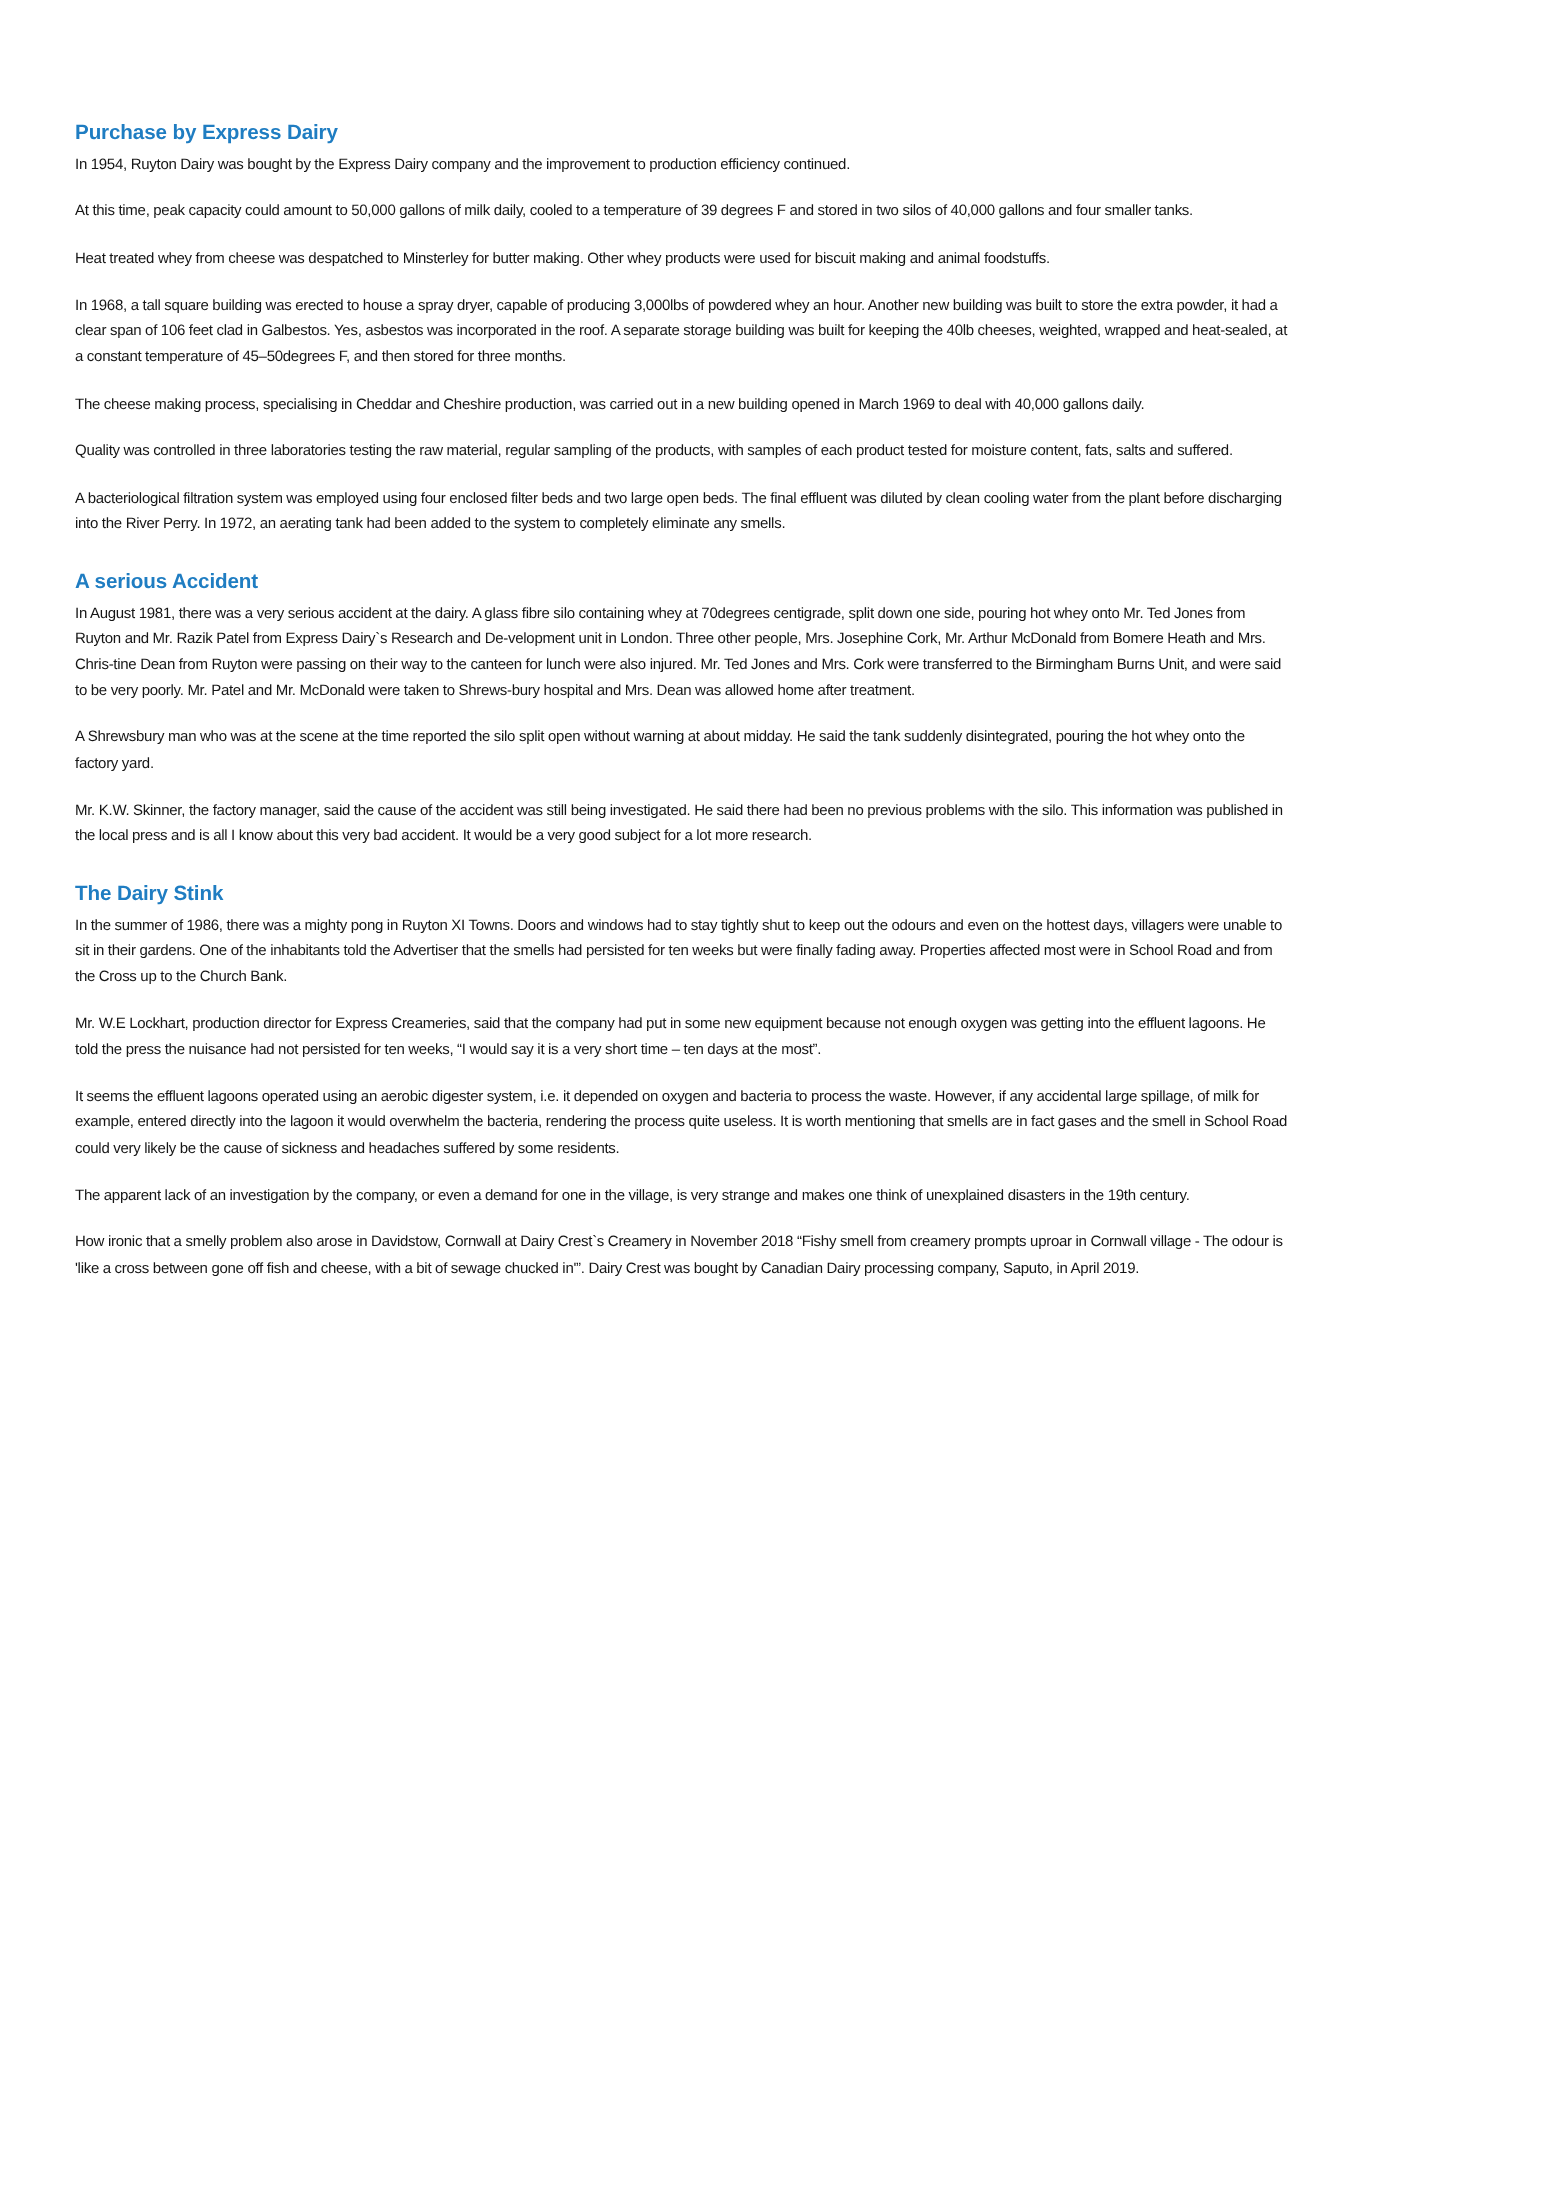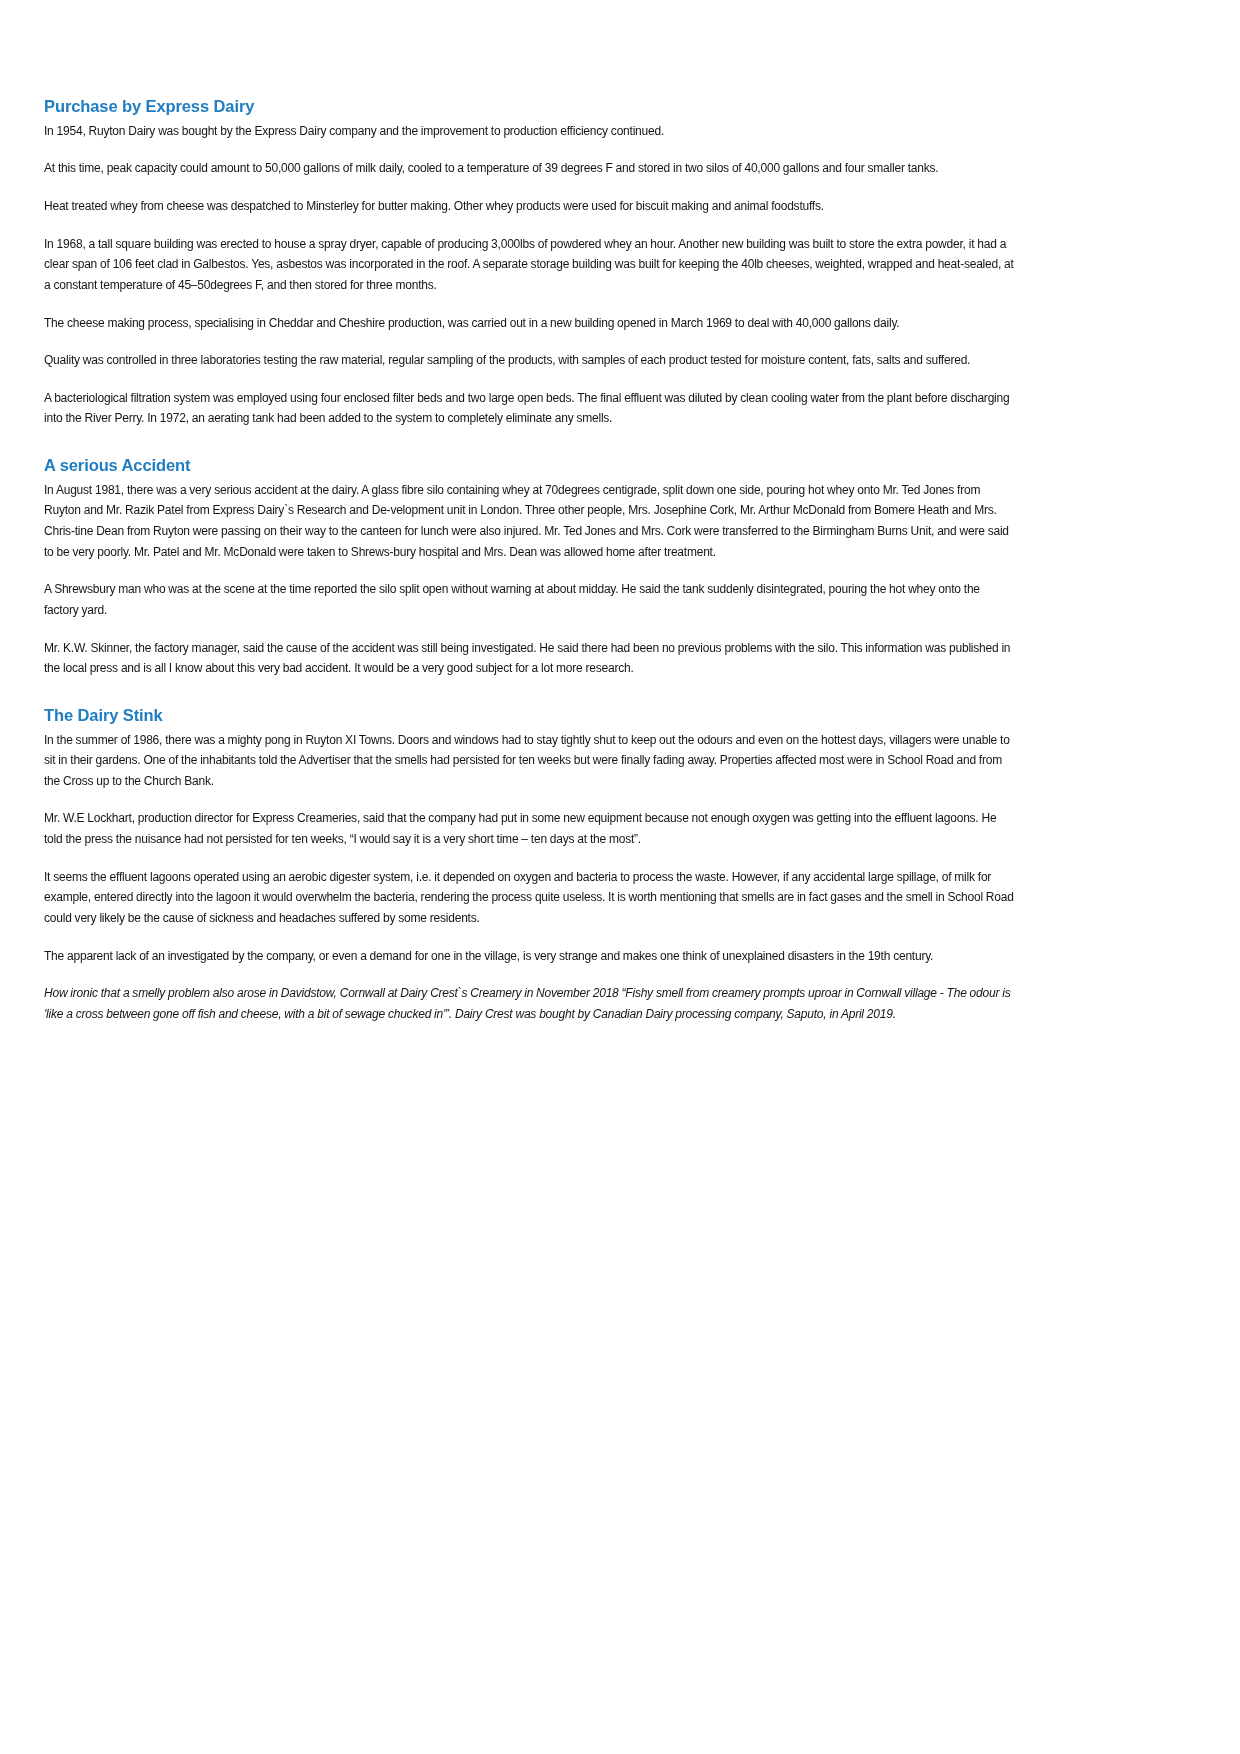--- a/index.html
+++ b/index.html
@@ -12,21 +12,21 @@
     width: 1240px;
     height: 1754px;
     font-family: "Liberation Sans", sans-serif;
     color: #1a1a1a;
     -webkit-font-smoothing: antialiased;
   }
   .page {
     box-sizing: border-box;
     width: 1008px;
     min-height: 1754px;
-    padding: 96px 200px 60px 44px;
+    padding: 96px 200px 60px 60px;
     background: #ffffff;
   }
   .doc-body {
     width: 972px;
   }
   h2.section-heading {
     font-family: "Liberation Sans", sans-serif;
     font-size: 16.5px;
     font-weight: bold;
     color: #1f7dc2;
@@ -50,21 +50,20 @@
     word-spacing: -0.1px;
     hyphens: manual;
   }
   p.para:last-child {
     margin-bottom: 0;
   }
   .section > p.para:first-of-type {
     margin-top: 0;
   }
   p.para.italic {
-    font-style: italic;
     margin-top: 8px;
   }
   .section {
     display: block;
   }
 </style>
 </head>
 <body>
 
 <div class="page">
@@ -86,18 +85,18 @@
       <p class="para">In August 1981, there was a very serious accident at the dairy. A glass fibre silo containing whey at 70degrees centigrade, split down one side, pouring hot whey onto Mr. Ted Jones from Ruyton and Mr. Razik Patel from Express Dairy`s Research and De-velopment unit in London. Three other people, Mrs. Josephine Cork, Mr. Arthur McDonald from Bomere Heath and Mrs. Chris-tine Dean from Ruyton were passing on their way to the canteen for lunch were also injured. Mr. Ted Jones and Mrs. Cork were transferred to the Birmingham Burns Unit, and were said to be very poorly. Mr. Patel and Mr. McDonald were taken to Shrews-bury hospital and Mrs. Dean was allowed home after treatment.</p>
       <p class="para">A Shrewsbury man who was at the scene at the time reported the silo split open without warning at about midday. He said the tank suddenly disintegrated, pouring the hot whey onto the factory yard.</p>
       <p class="para">Mr. K.W. Skinner, the factory manager, said the cause of the accident was still being investigated. He said there had been no previous problems with the silo. This information was published in the local press and is all I know about this very bad accident. It would be a very good subject for a lot more research.</p>
     </section>
 
     <section class="section">
       <h2 class="section-heading">The Dairy Stink</h2>
       <p class="para">In the summer of 1986, there was a mighty pong in Ruyton XI Towns. Doors and windows had to stay tightly shut to keep out the odours and even on the hottest days, villagers were unable to sit in their gardens. One of the inhabitants told the Advertiser that the smells had persisted for ten weeks but were finally fading away. Properties affected most were in School Road and from the Cross up to the Church Bank.</p>
       <p class="para">Mr. W.E Lockhart, production director for Express Creameries, said that the company had put in some new equipment because not enough oxygen was getting into the effluent lagoons. He told the press the nuisance had not persisted for ten weeks, “I would say it is a very short time – ten days at the most”.</p>
       <p class="para">It seems the effluent lagoons operated using an aerobic digester system, i.e. it depended on oxygen and bacteria to process the waste. However, if any accidental large spillage, of milk for example, entered directly into the lagoon it would overwhelm the bacteria, rendering the process quite useless. It is worth mentioning that smells are in fact gases and the smell in School Road could very likely be the cause of sickness and headaches suffered by some residents.</p>
-      <p class="para">The apparent lack of an investigated by the company, or even a demand for one in the village, is very strange and makes one think of unexplained disasters in the 19th century.</p>
+      <p class="para">The apparent lack of an investigation by the company, or even a demand for one in the village, is very strange and makes one think of unexplained disasters in the 19th century.</p>
       <p class="para italic">How ironic that a smelly problem also arose in Davidstow, Cornwall at Dairy Crest`s Creamery in November 2018 “Fishy smell from creamery prompts uproar in Cornwall village - The odour is 'like a cross between gone off fish and cheese, with a bit of sewage chucked in'”. Dairy Crest was bought by Canadian Dairy processing company, Saputo, in April 2019.</p>
     </section>
 
   </div>
 </div>
 
 </body></html>

